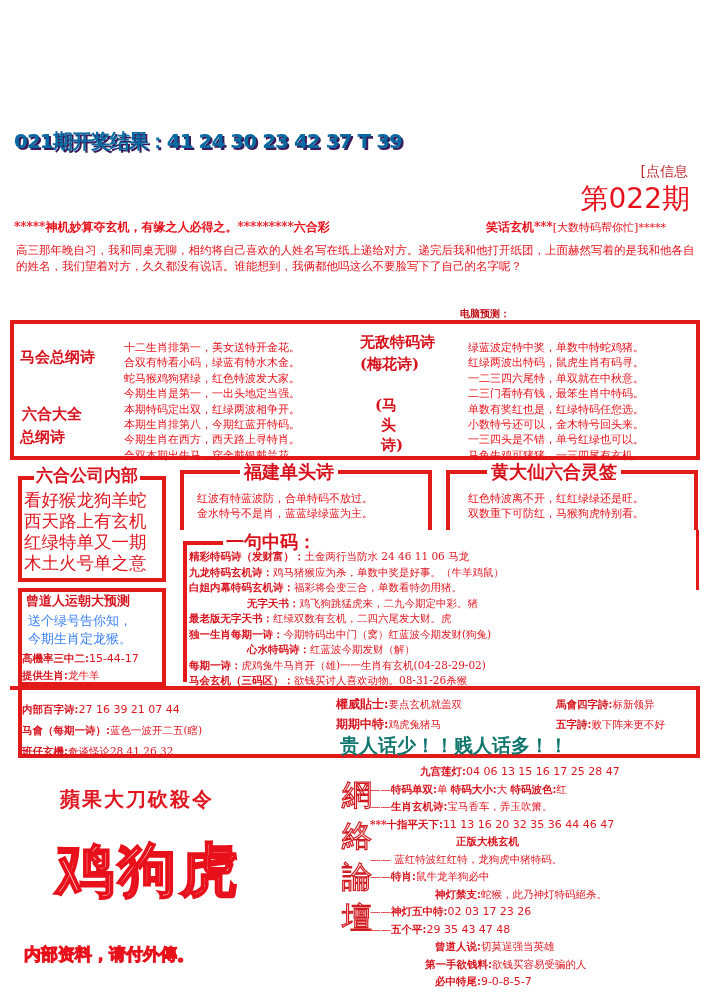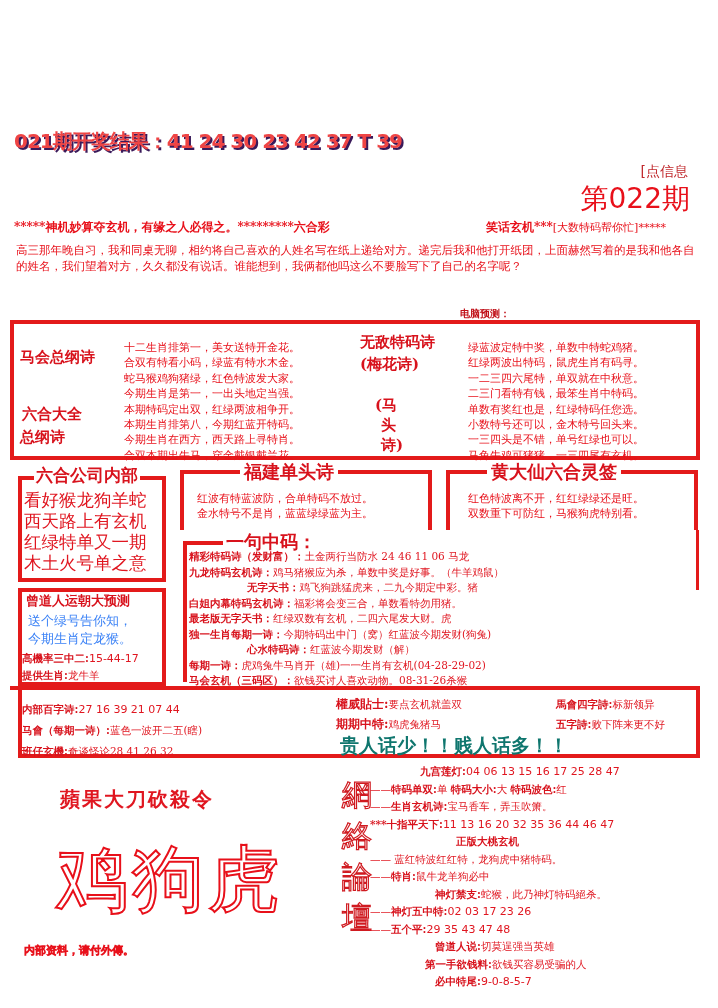--- a/index.html
+++ b/index.html
@@ -2,21 +2,21 @@
 <html><head>
 <meta charset="utf-8">
 <style>
   * { box-sizing: border-box; margin: 0; padding: 0; }
   body { width: 718px; height: 1008px; background: #fff; position: relative; overflow: hidden;
          font-family: "DejaVu Sans", sans-serif; color: #e8101a; }
   .abs { position: absolute; }
   .frame { position: absolute; border: 4px solid #e31a1a; }
   .lbl { font-weight: bold; font-family: "DejaVu Serif", serif; color: #d8121c; }
   .txt { color: #e01620; font-family: "DejaVu Serif", serif; text-align: center; }
-  .result { left: 14px; top: 128px; font-size: 20px; font-weight: bold; color: #ef4444;
+  .result { left: 14px; top: 128px; font-size: 20px; font-weight: bold; color: #0369a1;
             text-shadow: 2px 2px 0 #3a1a5a; letter-spacing: -1px; }
   .issue { right: 28px; top: 180px; font-size: 28px; color: #e8101a; }
   .dot-info { right: 30px; top: 163px; font-size: 14px; color: #c0282c; }
   .slogan { left: 14px; top: 219px; font-size: 12px; font-weight: bold; font-family: "DejaVu Serif", serif; }
   .joke-title { left: 450px; top: 219px; font-size: 12px; font-weight: bold; font-family: "DejaVu Serif", serif; margin-left: 36px; }
   .joke-body { left: 16px; top: 242px; width: 680px; font-size: 11.5px; line-height: 16px; font-family: "DejaVu Serif", serif; }
   .poem-line { font-size: 11px; line-height: 15.4px; white-space: nowrap; font-family: "DejaVu Serif", serif; }
   .title-big { font-weight: bold; font-family: "DejaVu Serif", serif; color: #d8121c; }
   .row { font-size: 10.5px; line-height: 15.5px; white-space: nowrap; }
   .row .lbl { font-size: 10.5px; }
@@ -97,22 +97,22 @@
 
 <div class="abs" style="left:183px;top:541px;width:4px;height:112px;background:#e31a1a"></div>
 <div class="abs" style="left:183px;top:541px;width:40px;height:4px;background:#e31a1a"></div>
 <div class="abs" style="left:183px;top:652px;width:4px;height:30px;background:#e31a1a"></div>
 <div class="abs" style="left:10px;top:686px;width:690px;height:4px;background:#e31a1a"></div>
 <div class="abs" style="left:696px;top:530px;width:3px;height:60px;background:#e31a1a"></div>
 <div class="abs title-big" style="left:226px;top:530px;font-size:18px">一句中码：</div>
 <div class="abs" style="left:189px;top:549px">
   <div class="row"><span class="lbl">精彩特码诗（发财富）：</span><span class="txt">土金两行当防水 24 46 11 06 马龙</span></div>
   <div class="row"><span class="lbl">九龙特码玄机诗：</span><span class="txt">鸡马猪猴应为杀，单数中奖是好事。（牛羊鸡鼠）</span></div>
+  <div class="row"><span class="lbl">白姐内幕特码玄机诗：</span><span class="txt">福彩将会变三合，单数看特勿用猪。</span></div>
   <div class="row" style="padding-left:58px"><span class="lbl">无字天书：</span><span class="txt">鸡飞狗跳猛虎来，二九今期定中彩。猪</span></div>
-  <div class="row"><span class="lbl">白姐内幕特码玄机诗：</span><span class="txt">福彩将会变三合，单数看特勿用猪。</span></div>
   <div class="row"><span class="lbl">最老版无字天书：</span><span class="txt">红绿双数有玄机，二四六尾发大财。虎</span></div>
   <div class="row"><span class="lbl">独一生肖每期一诗：</span><span class="txt">今期特码出中门（窝）红蓝波今期发财(狗兔)</span></div>
   <div class="row" style="padding-left:58px"><span class="lbl">心水特码诗：</span><span class="txt">红蓝波今期发财（解）</span></div>
   <div class="row"><span class="lbl">每期一诗：</span><span class="txt">虎鸡兔牛马肖开（雄)一一生肖有玄机(04-28-29-02)</span></div>
   <div class="row"><span class="lbl">马会玄机（三码区）：</span><span class="txt">欲钱买讨人喜欢动物。08-31-26杀猴</span></div>
 </div>
 
 <div class="frame" style="left:18px;top:588px;width:148px;height:98px"></div>
 <div class="abs title-big" style="left:26px;top:592px;font-size:13px">曾道人运朝大预测</div>
 <div class="abs" style="left:28px;top:612px;font-size:13px;line-height:18px;font-family:Liberation Serif, serif;color:#3b82f6">
@@ -136,22 +136,22 @@
   <div class="row" style="line-height:20px"><span class="lbl" style="font-size:12px">權威貼士:</span><span class="txt">要点玄机就盖双</span></div>
   <div class="row" style="line-height:20px"><span class="lbl" style="font-size:12px">期期中特:</span><span class="txt">鸡虎兔猪马</span></div>
 </div>
 <div class="abs" style="left:556px;top:694px">
   <div class="row" style="line-height:20px"><span class="lbl">馬會四字詩:</span><span class="txt">标新领异</span></div>
   <div class="row" style="line-height:20px"><span class="lbl">五字詩:</span><span class="txt">败下阵来更不好</span></div>
 </div>
 <div class="abs title-big" style="left:340px;top:733px;font-size:19px;color:#0f766e">贵人话少！！贱人话多！！</div>
 
 <div class="abs" style="left:60px;top:786px;font-size:20px;font-weight:bold;color:#e01620;letter-spacing:2px">蘋果大刀砍殺令</div>
-<div class="abs" style="left:56px;top:832px;font-size:72px;font-weight:normal;color:#fff;-webkit-text-stroke:2px #e8101a;letter-spacing:4px">鸡狗虎</div>
-<div class="abs" style="left:24px;top:943px;font-size:11px;font-weight:normal;color:#fff;-webkit-text-stroke:1px #e8101a">内部资料，请付外傳。</div>
+<div class="abs" style="left:56px;top:832px;font-size:58px;font-weight:bold;color:#fff;-webkit-text-stroke:2px #e8101a;letter-spacing:4px">鸡狗虎</div>
+<div class="abs" style="left:24px;top:943px;font-size:17px;font-weight:bold;color:#fff;-webkit-text-stroke:1px #e8101a">内部资料，请付外傳。</div>
 
 <div class="abs" style="left:340px;top:774px;width:34px;font-size:30px;line-height:41px;color:#fff;-webkit-text-stroke:1.2px #d01a20;font-family:'DejaVu Serif',serif;text-align:center">
   <div>網</div>
   <div>絡</div>
   <div>論</div>
   <div>壇</div>
 </div>
 <div class="abs" style="left:330px;top:763px;width:380px">
   <div class="row" style="padding-left:90px;line-height:17.5px"><span class="lbl">九宫莲灯:</span><span style="font-size:11px;color:#e01620">04 06 13 15 16 17 25 28 47</span></div>
   <div class="row" style="padding-left:40px;line-height:17.5px"><span class="txt">——</span><span class="lbl">特码单双:</span><span class="txt">单  </span><span class="lbl">特码大小:</span><span class="txt">大  </span><span class="lbl">特码波色:</span><span class="txt">红</span></div>

